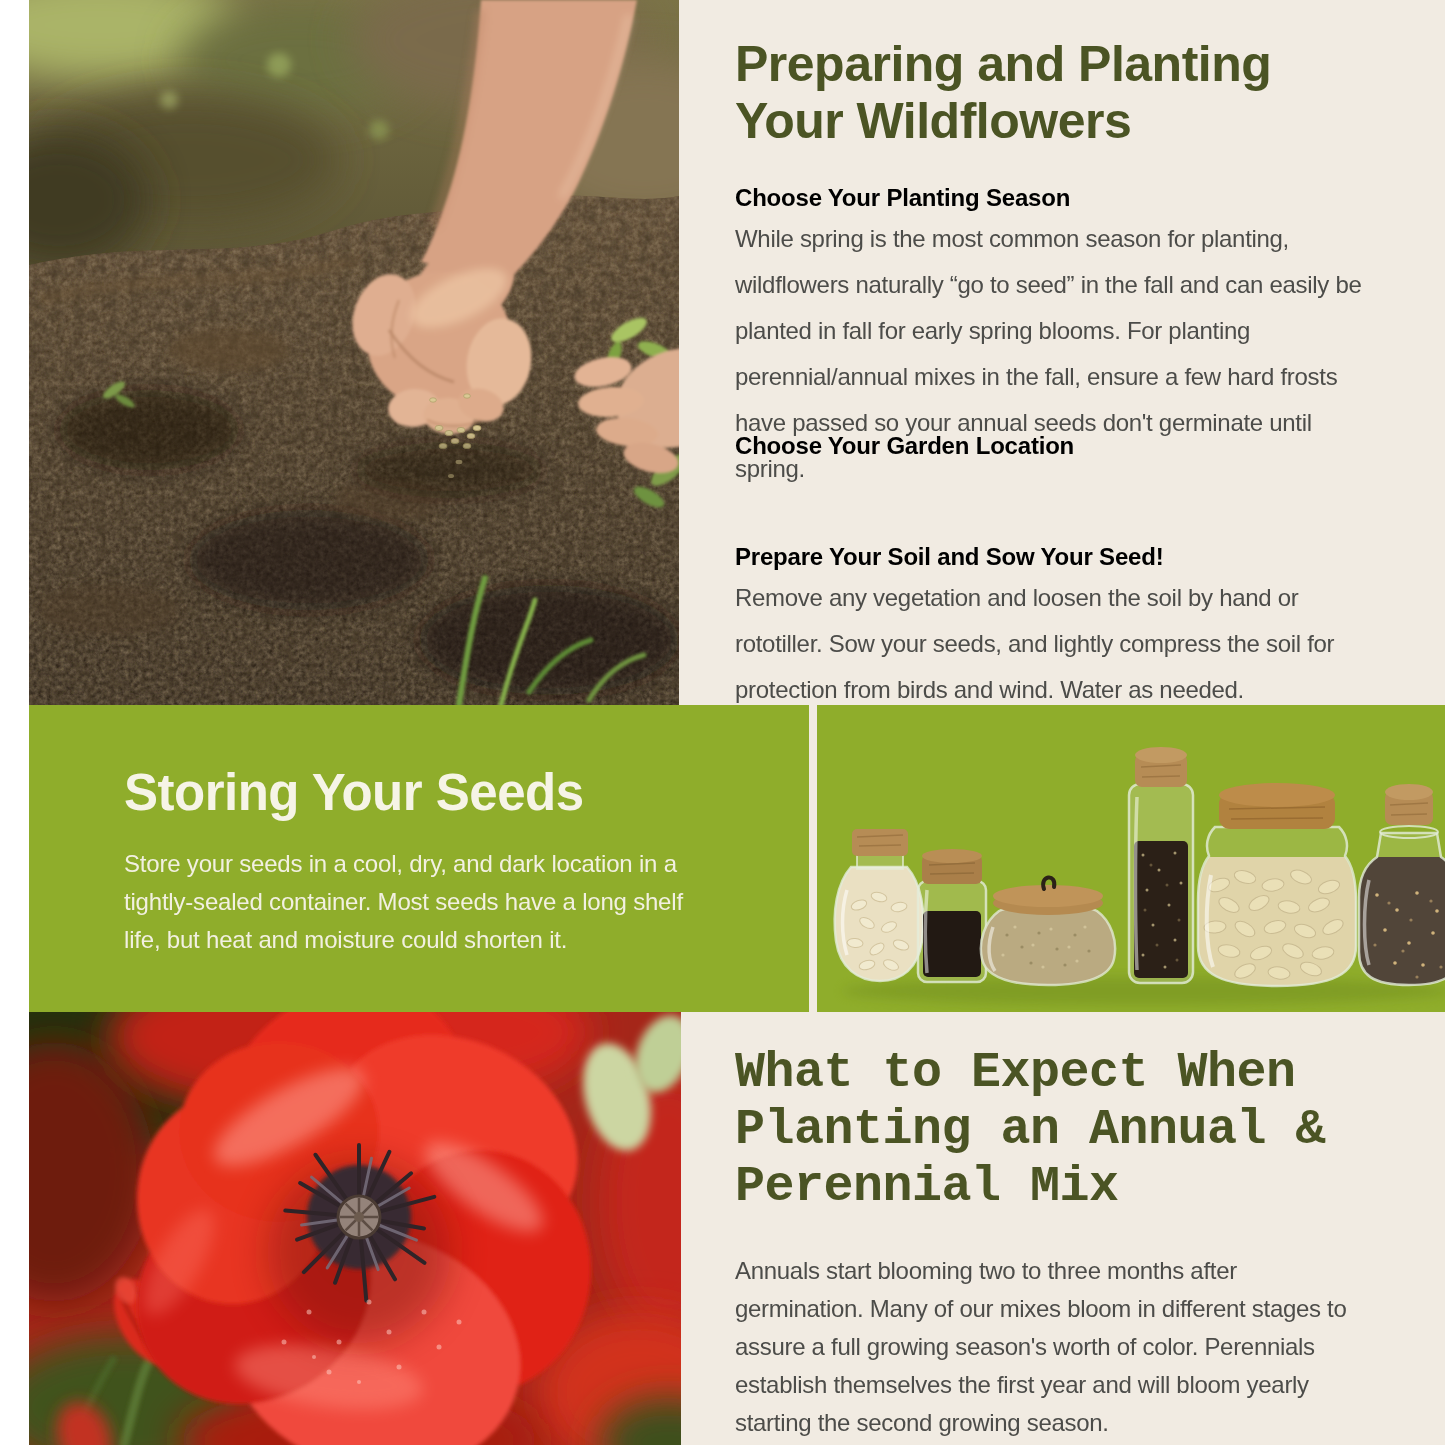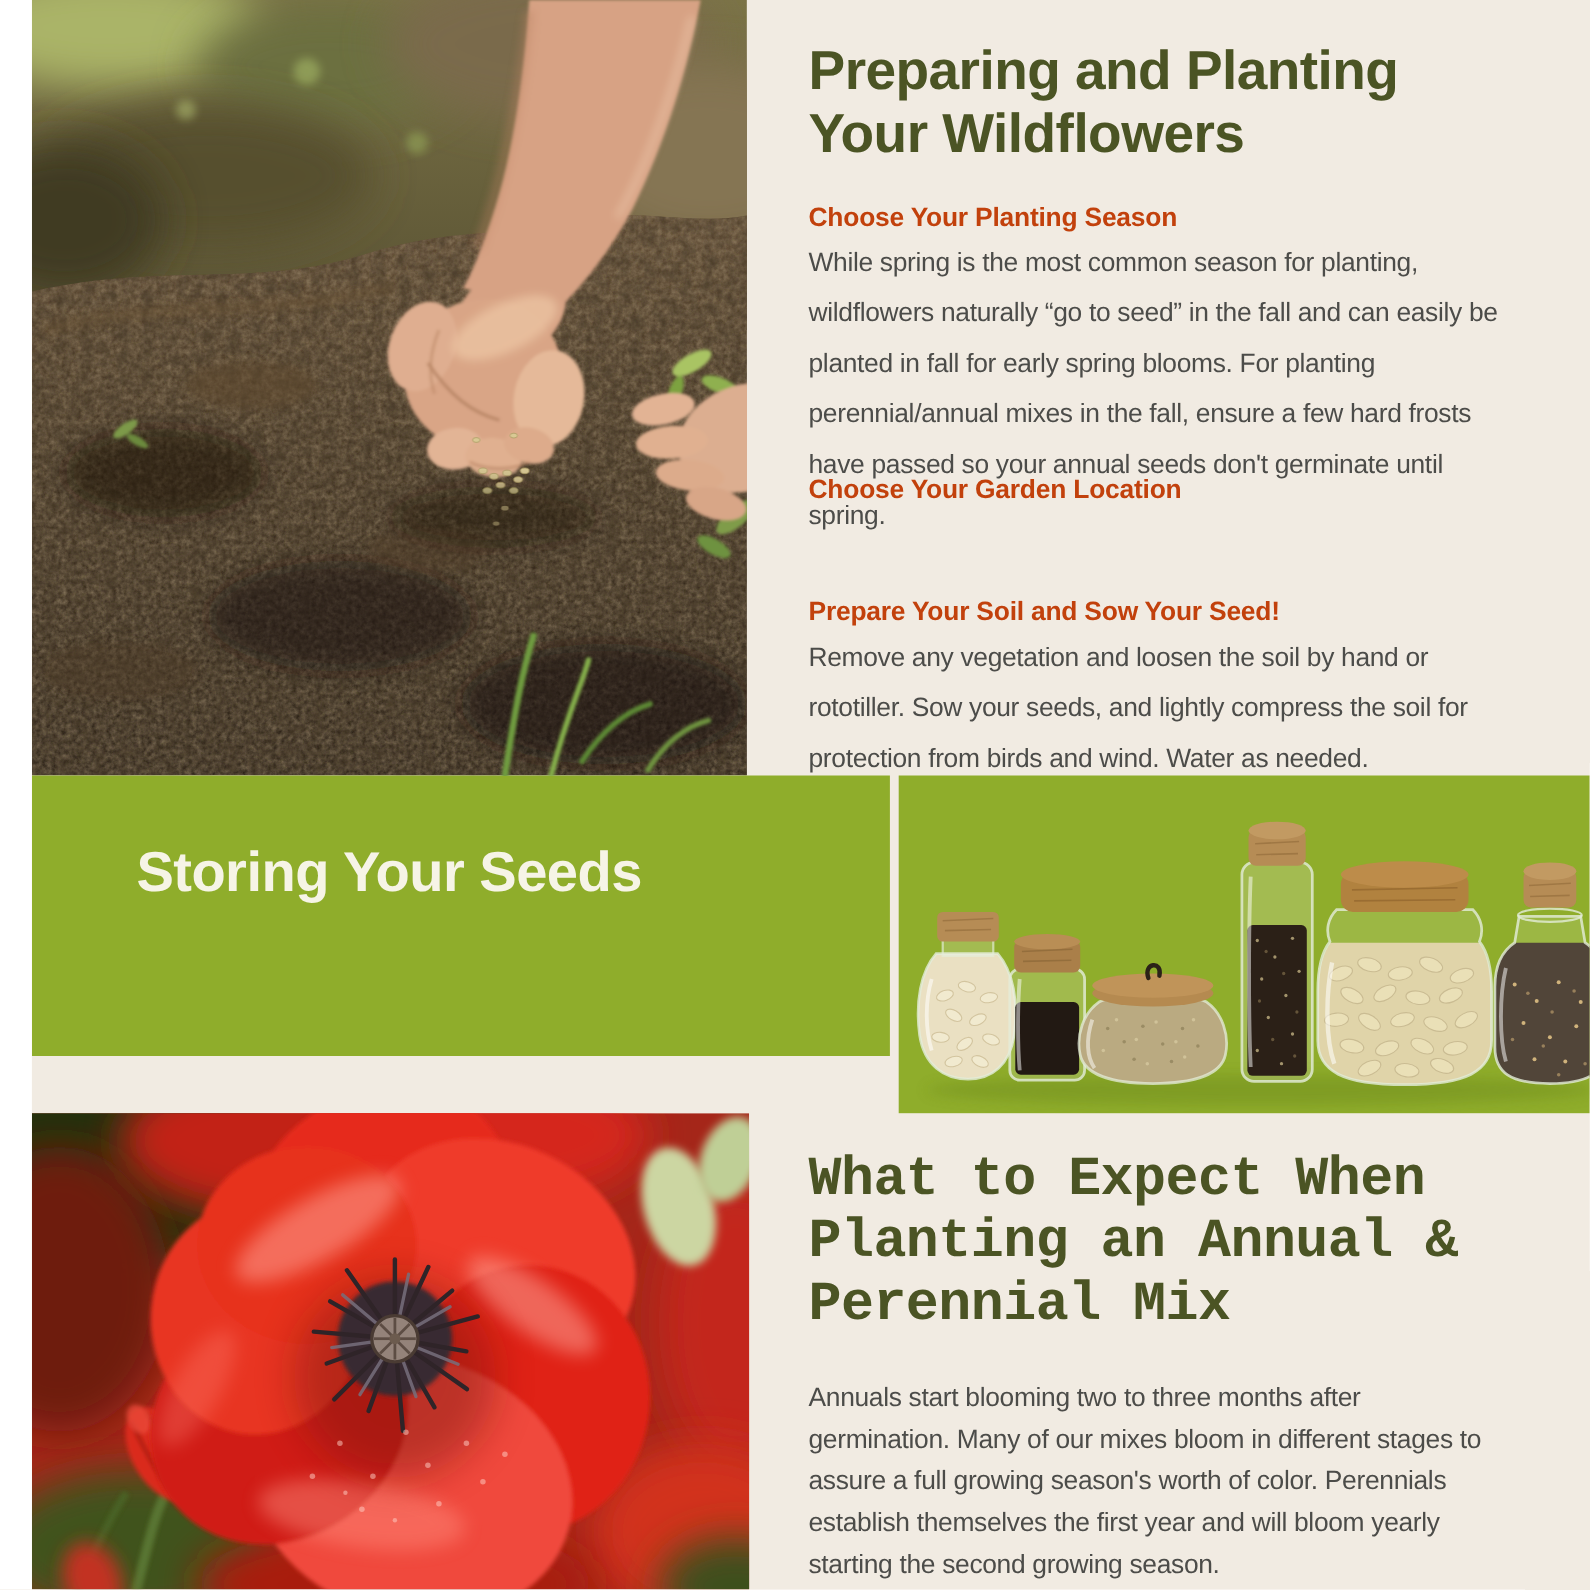--- a/index.html
+++ b/index.html
@@ -16,32 +16,32 @@
   
   .col{position:absolute; left:706px; width:745px;}
   .big-title{
     position:absolute; left:0; margin:0;
     font-size:50px; font-weight:bold; line-height:57px;
     letter-spacing:-0.5px; color:#4b5424;
   }
   .big-title span{display:block;}
   .subhead{
     position:absolute; left:0; margin:0;
-    font-size:24px; font-weight:bold; color:#c2410c;
+    font-size:24px; font-weight:bold; color:#000000;
     letter-spacing:-0.2px;
   }
   .body-text{
     position:absolute; left:0; margin:0;
     font-size:24px; line-height:46px; color:#4c4c49;
     letter-spacing:-0.3px; white-space:pre-line;
   }
 
   
   .band-left{
-    position:absolute; left:0; top:705px; width:780px; height:255px;
+    position:absolute; left:0; top:705px; width:780px; height:307px;
     background:#8fad2b;
   }
   .band-right{
     position:absolute; left:788px; top:705px; width:649px; height:307px;
     background:#8fad2b;
   }
   .band-title{
     position:absolute; left:95px; top:58px; margin:0;
     font-size:51px; font-weight:bold; letter-spacing:-0.5px;
     color:#f6f4e6;
@@ -196,20 +196,23 @@
     <h3 class="subhead" style="top:432px;">Choose Your Garden Location</h3>
 
     <h3 class="subhead" style="top:543px;text-align:right;">Prepare Your Soil and Sow Your Seed!</h3>
     <p class="body-text" style="top:575px;">Remove any vegetation and loosen the soil by hand or
 rototiller. Sow your seeds, and lightly compress the soil for
 protection from birds and wind. Water as needed.</p>
   </div>
 
   <div class="band-left">
     <h2 class="band-title">Storing Your Seeds</h2>
+    <p class="band-body">Store your seeds in a cool, dry, and dark location in a
+tightly-sealed container. Most seeds have a long shelf
+life, but heat and moisture could shorten it.</p>
   </div>
 
   <div class="band-right">
     <svg viewBox="0 0 649 307" preserveAspectRatio="none">
       <defs>
         <filter id="jblur" x="-40%" y="-40%" width="180%" height="180%">
             <feGaussianBlur stdDeviation="6"></feGaussianBlur>
           </filter>
       </defs>
       <ellipse cx="330" cy="286" rx="305" ry="14" fill="#6e8a1e" opacity="0.45" filter="url(#jblur)"></ellipse>

